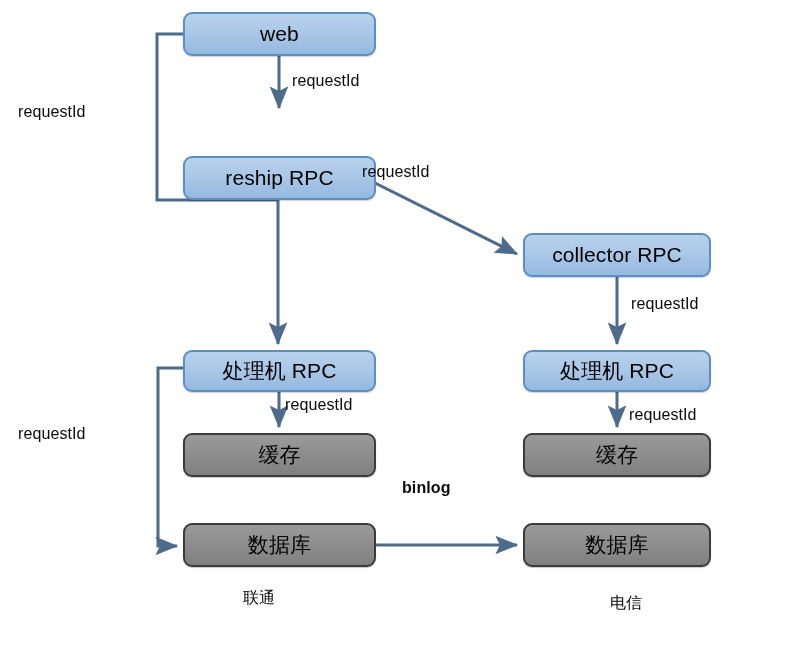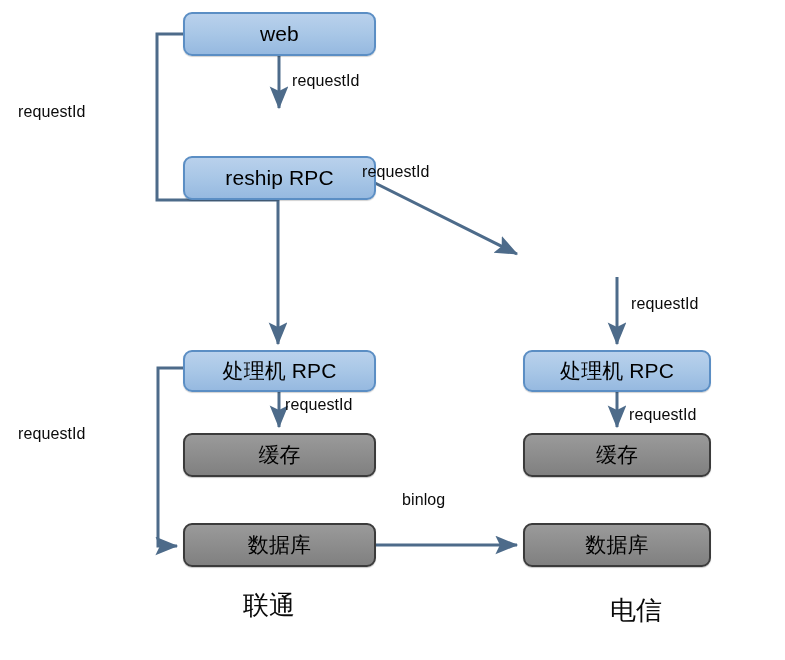--- a/index.html
+++ b/index.html
@@ -54,21 +54,21 @@
   .edge-label {
     position: absolute;
     font-size: 16px;
     color: #0a0a0a;
     white-space: nowrap;
     letter-spacing: 0.1px;
   }
   .region-label {
     position: absolute;
     font-family: Liberation Sans, sans-serif;
-    font-size: 26px;
+    font-size: 16px;
     color: #0a0a0a;
     white-space: nowrap;
   }
 </style>
 </head>
 <body>
 
 <div id="canvas">
 
   <svg id="edges" viewBox="0 0 785 660" width="785" height="660" xmlns="http://www.w3.org/2000/svg">
@@ -96,20 +96,23 @@
   </svg>
 
   <div class="node blue" style="left:183px; top:12px; width:193px; height:44px;">
     <span>web</span>
   </div>
 
   <div class="node blue" style="left:183px; top:114px; width:193px; height:44px;margin-top:42px;">
     <span>reship RPC</span>
   </div>
 
+  <div class="node blue" style="left:523px; top:233px; width:188px; height:44px;">
+    <span>collector RPC</span>
+  </div>
 
   <div class="node blue" style="left:183px; top:350px; width:193px; height:42px;">
     <span>处理机 RPC</span>
   </div>
 
   <div class="node blue" style="left:523px; top:350px; width:188px; height:42px;">
     <span>处理机 RPC</span>
   </div>
 
   <div class="node gray" style="left:183px; top:433px; width:193px; height:44px;">
@@ -135,19 +138,19 @@
   <div class="edge-label" style="left:362px; top:163px;">requestId</div>
 
   <div class="edge-label" style="left:631px; top:295px;">requestId</div>
 
   <div class="edge-label" style="left:285px; top:396px;">requestId</div>
 
   <div class="edge-label" style="left:629px; top:406px;">requestId</div>
 
   <div class="edge-label" style="left:18px; top:425px;">requestId</div>
 
-  <div class="edge-label" style="left:402px; top:491px;">binlog</div>
+  <div class="edge-label" style="left:402px; top:479px;font-weight:bold;">binlog</div>
 
   <div class="region-label" style="left:243px; top:588px;">联通</div>
 
   <div class="region-label" style="left:585px; top:593px;margin-left:25px;">电信</div>
 
 </div>
 
 </body></html>

